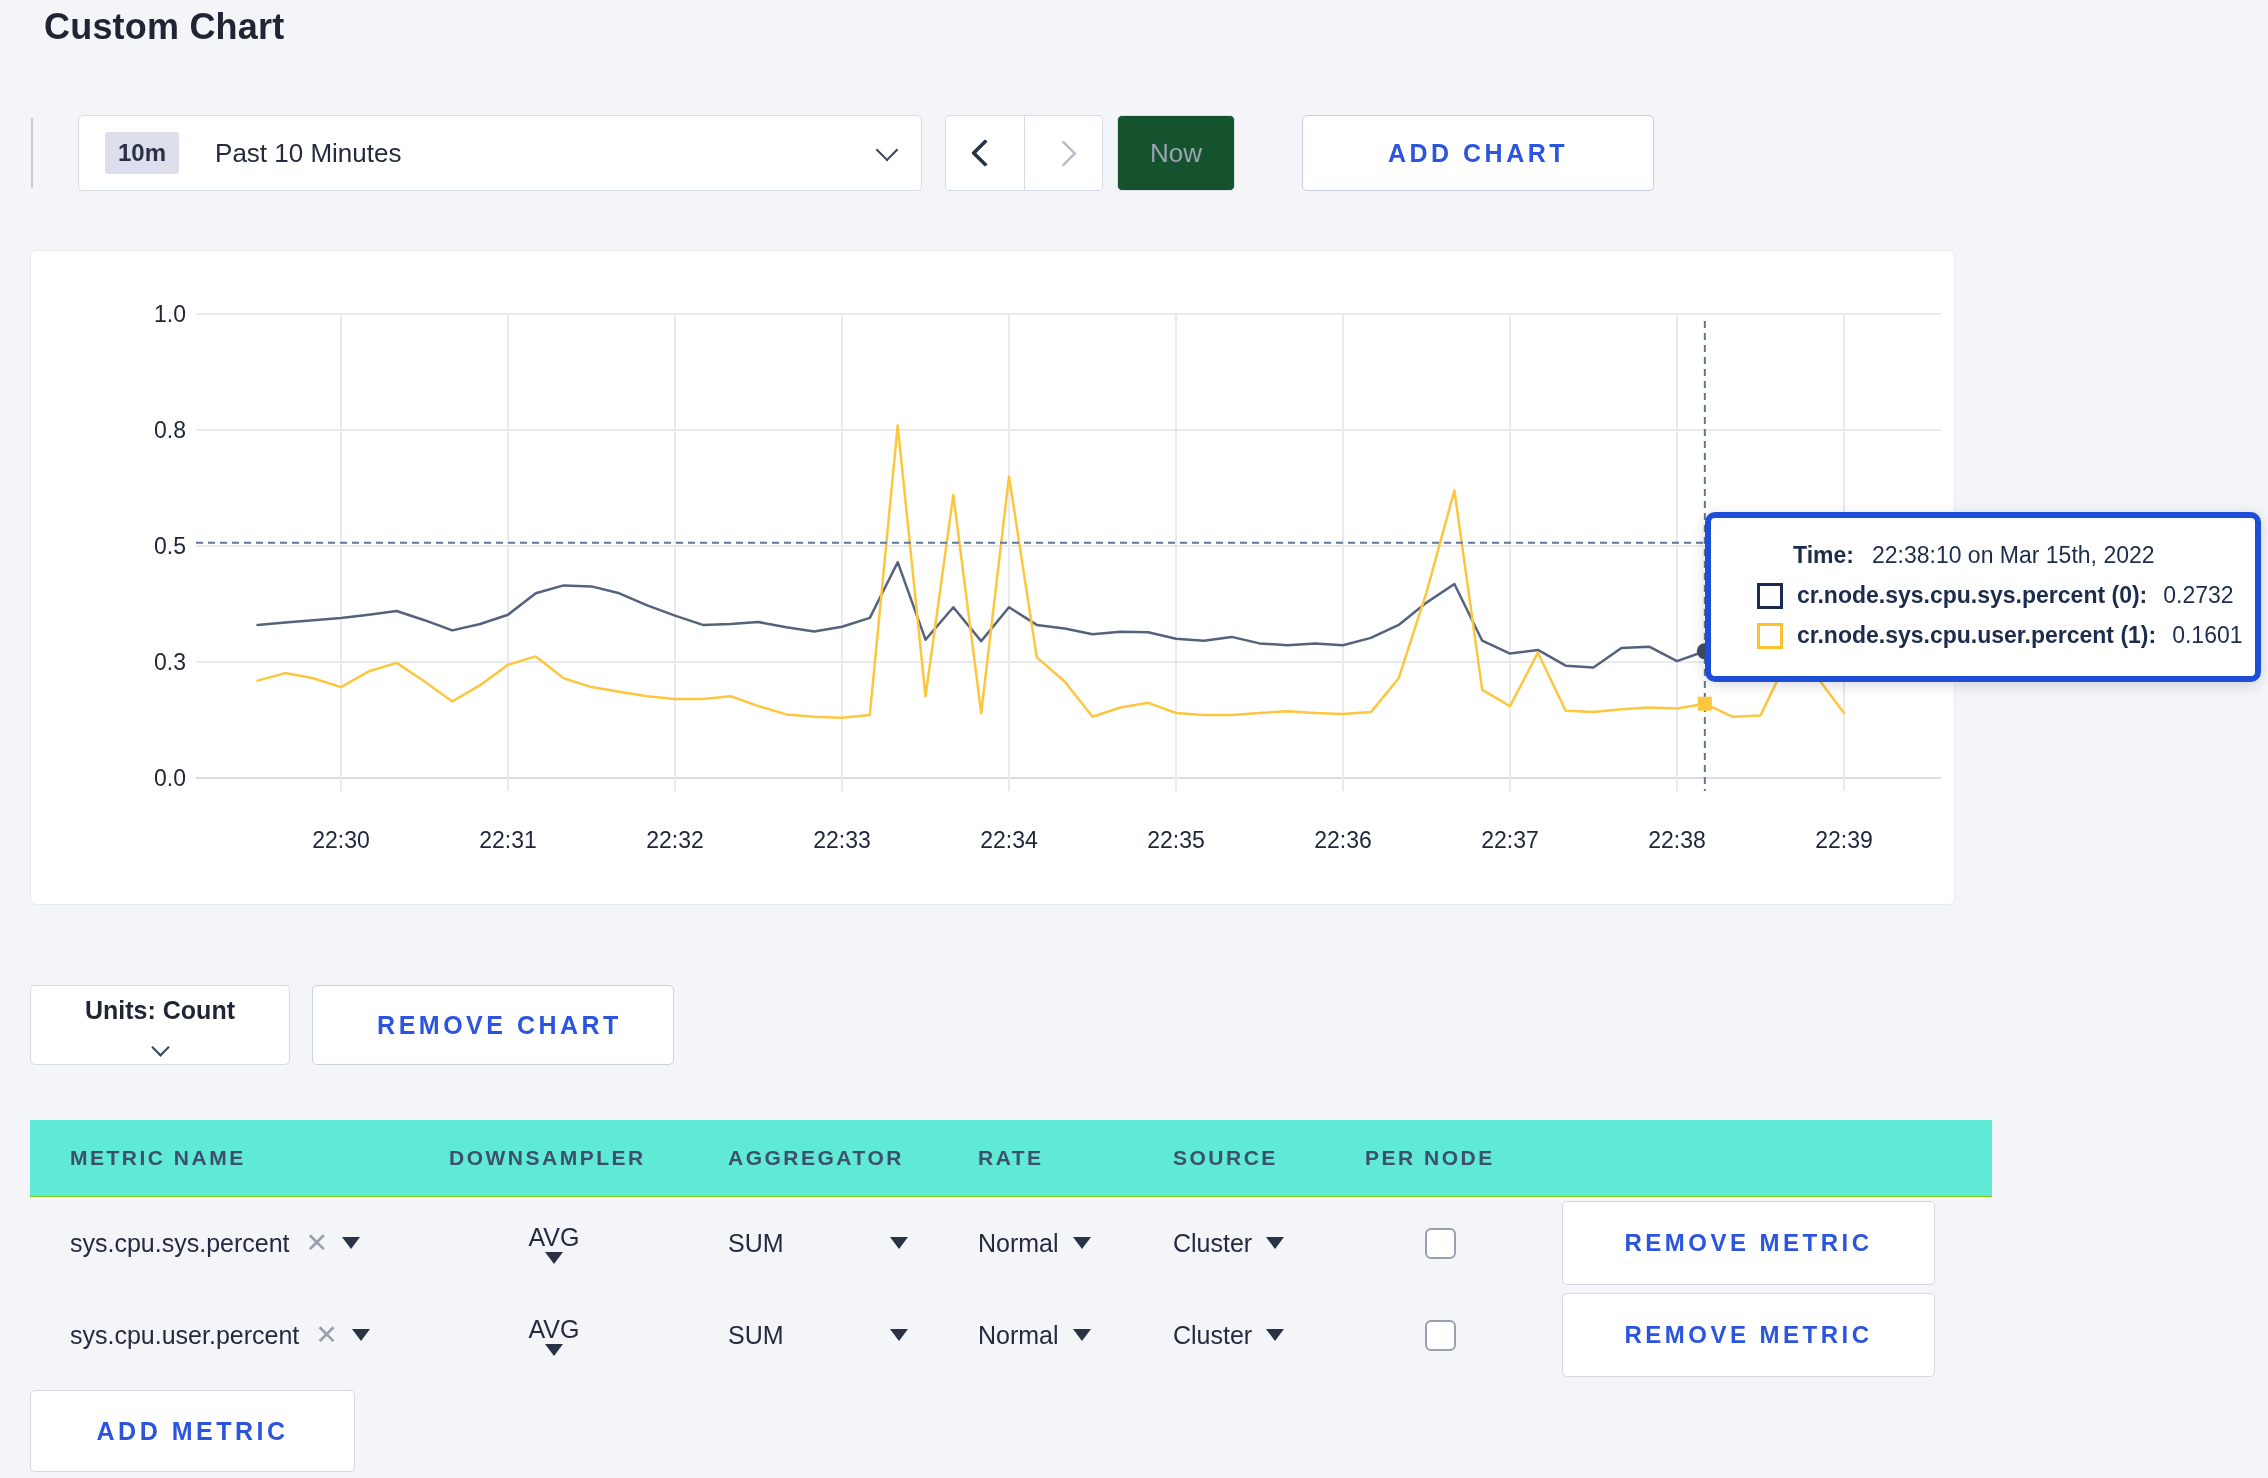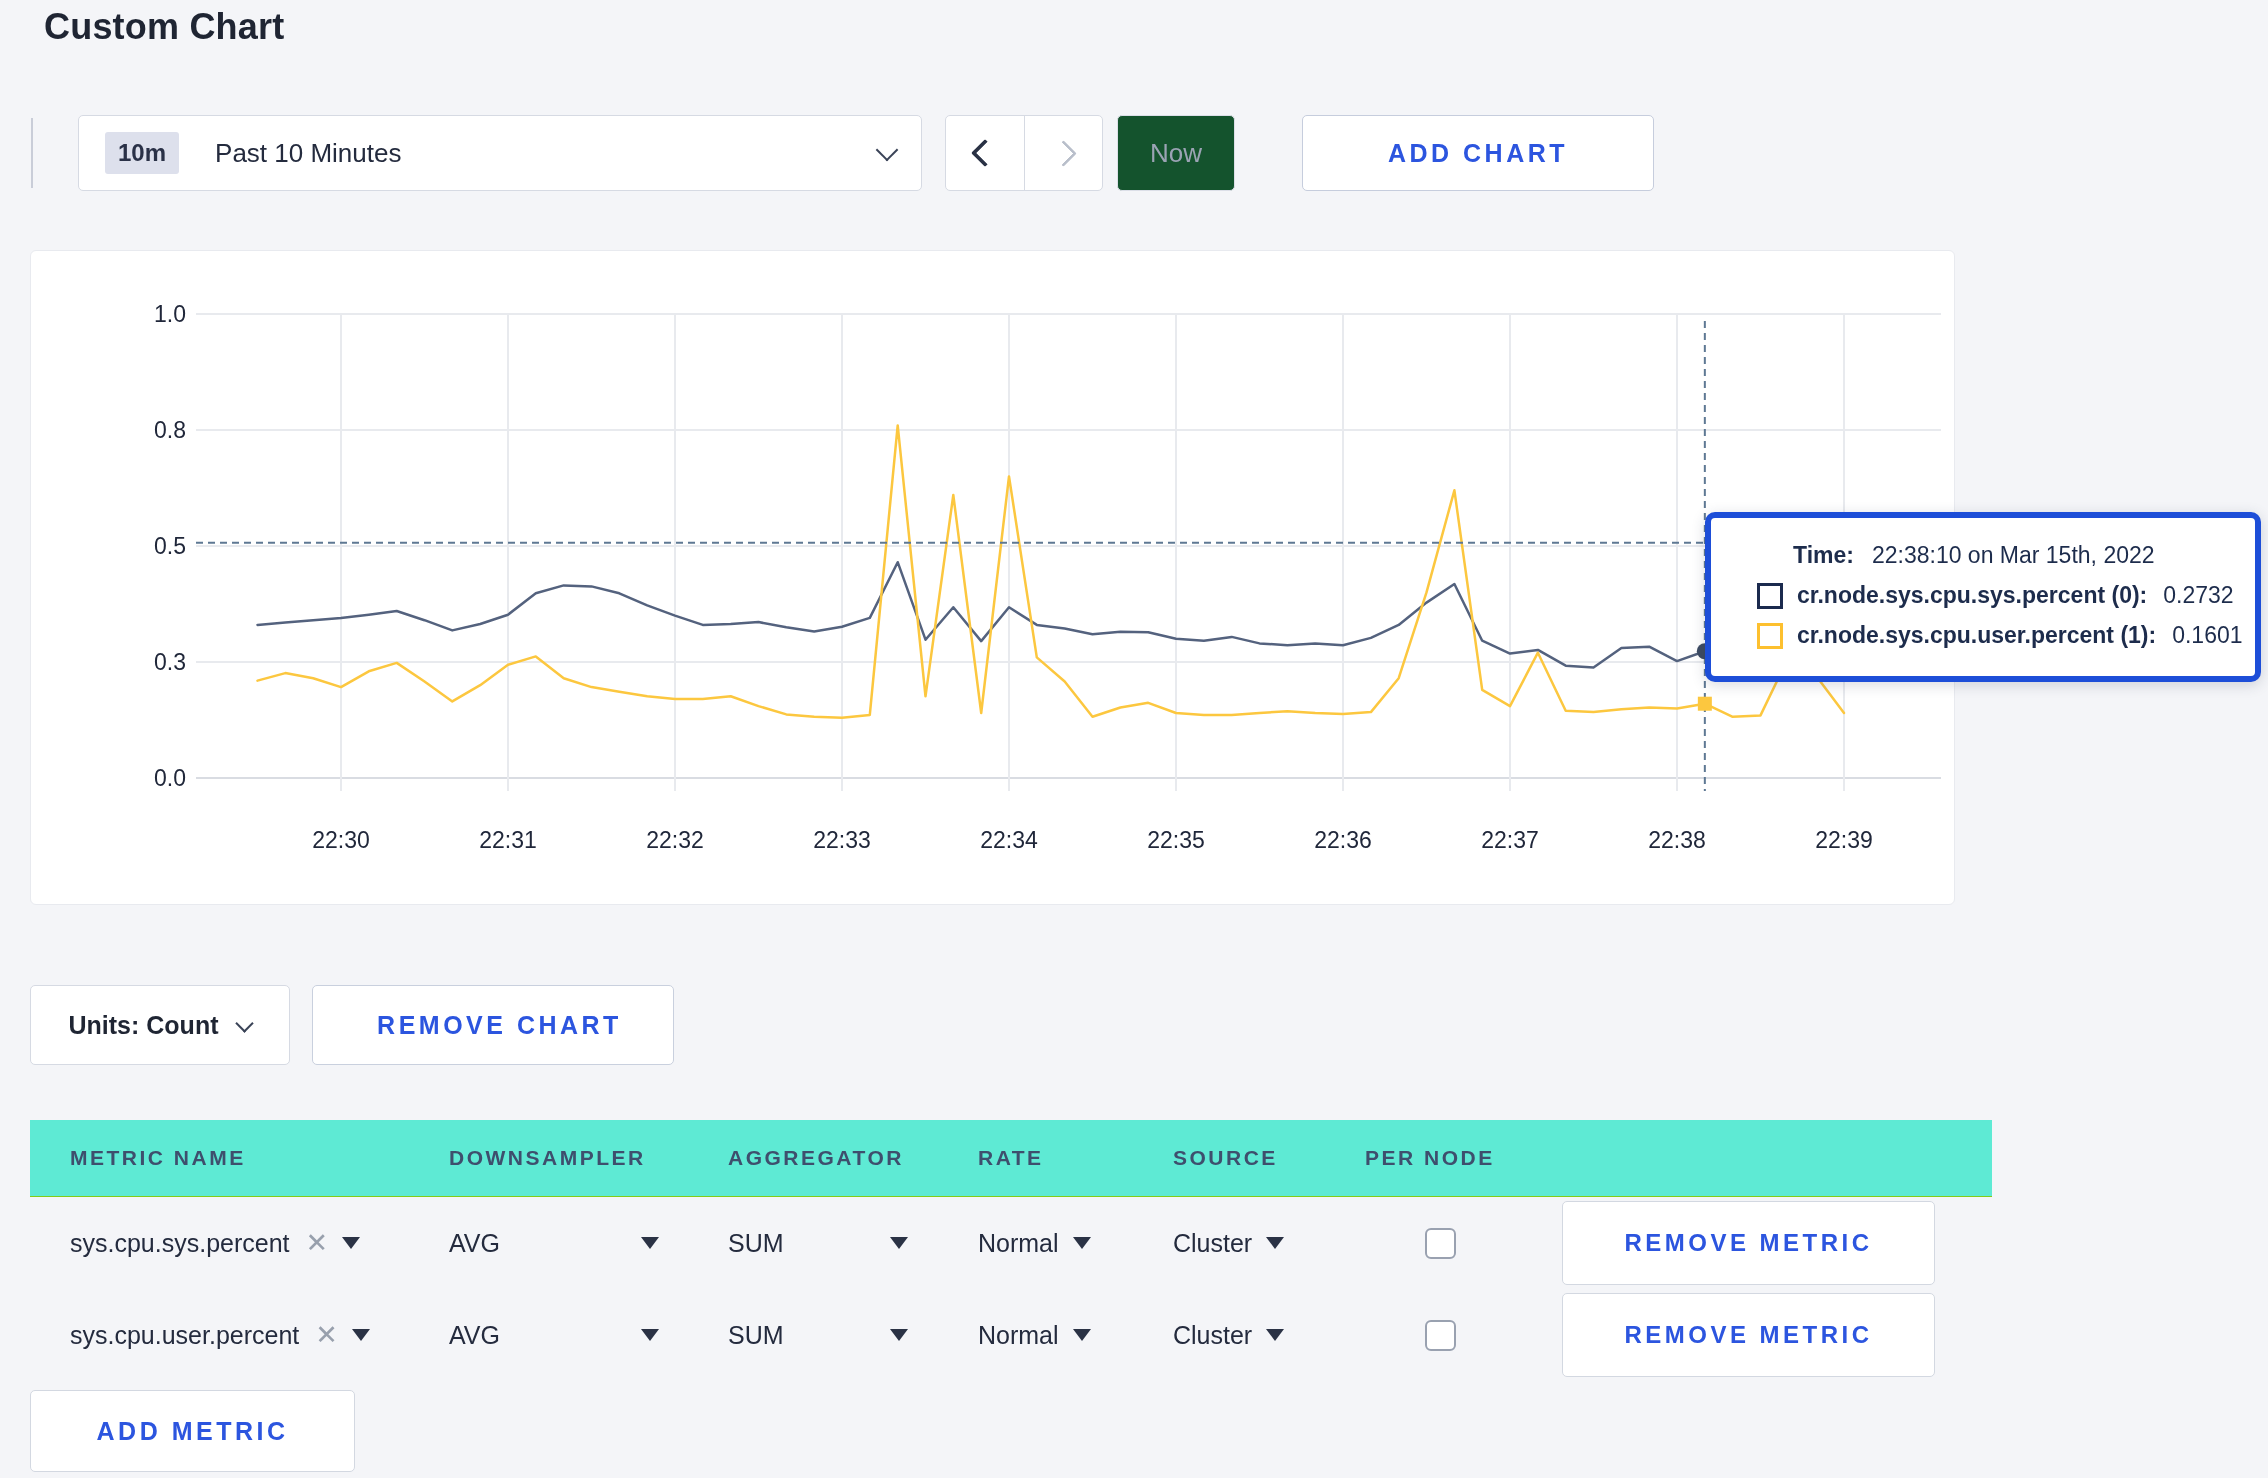--- a/index.html
+++ b/index.html
@@ -41,35 +41,35 @@
     left:1705px;top:512px;width:556px;height:170px;background:#fff;z-index:20;
     border:6px solid #1d4ed8;border-radius:10px;box-shadow:0 3px 14px rgba(40,50,80,.18);
     box-sizing:border-box;padding:24px 0 0 46px;font-size:23px;color:#1d2c4c;
   }
   .tt-row{display:flex;align-items:center;margin-bottom:13px;}
   .tt-time-label{font-weight:700;margin-left:36px;margin-right:18px;}
   .tt-square{width:20px;height:20px;border:3.5px solid #1b2a4e;background:#fff;margin-right:14px;flex:0 0 auto;}
   .tt-label{font-weight:700;margin-right:16px;}
   .tt-value{font-weight:400;}
   
-  .units-btn{left:30px;top:985px;width:260px;height:80px;gap:20px;border-color:#d6dae3;}
+  .units-btn{left:30px;top:985px;width:260px;height:80px;gap:20px;border-color:#d6dae3;flex-direction:column;}
   .units-label{font-size:25px;font-weight:700;color:#1f2533;}
   .units-btn .chev{width:11px;height:11px;border-width:2px;margin-top:-4px;}
   .remove-chart{left:312px;top:985px;width:362px;height:80px;border-color:#c9d0de;padding-left:13px;}
   
   .mtable{left:30px;top:1120px;width:1962px;}
   .mgrid{display:grid;grid-template-columns:379px 279px 250px 195px 192px 197px 380px;align-items:center;padding-left:40px;box-sizing:border-box;}
   .mhead{background:#5eead4;height:77px;border-bottom:1px solid #84cc16;}
   .mhead .hcell{font-size:21px;font-weight:700;letter-spacing:2.5px;color:#3e4f6d;}
   .mrow{height:92px;}
   .cell{display:flex;align-items:center;font-size:25px;color:#242b3e;}
   .caret{width:0;height:0;border-left:9px solid transparent;border-right:9px solid transparent;border-top:12px solid #2a3245;display:inline-block;}
   .xicon{color:#98a0ad;font-size:27px;margin:0 14px 0 16px;cursor:pointer;}
   .dd{display:flex;align-items:center;cursor:pointer;}
-  .dd-wide{width:210px;justify-content:space-between;}
+  .dd-wide{width:210px;justify-content:space-between;flex-direction:column;}
   .dd-med{width:180px;justify-content:space-between;}
   .dd-inline .caret{margin-left:14px;}
   .checkbox{width:27px;height:27px;border:2px solid #99a1b0;border-radius:6px;background:#fff;margin-left:60px;cursor:pointer;}
   .rm-btn{width:373px;height:84px;border-color:#d3d8e1;font-size:24px;}
   .add-metric{left:30px;top:1390px;width:325px;height:82px;border-color:#d3d8e1;}
 </style>
 </head>
 <body>
 
 <div class="abs page-title">Custom Chart</div>

